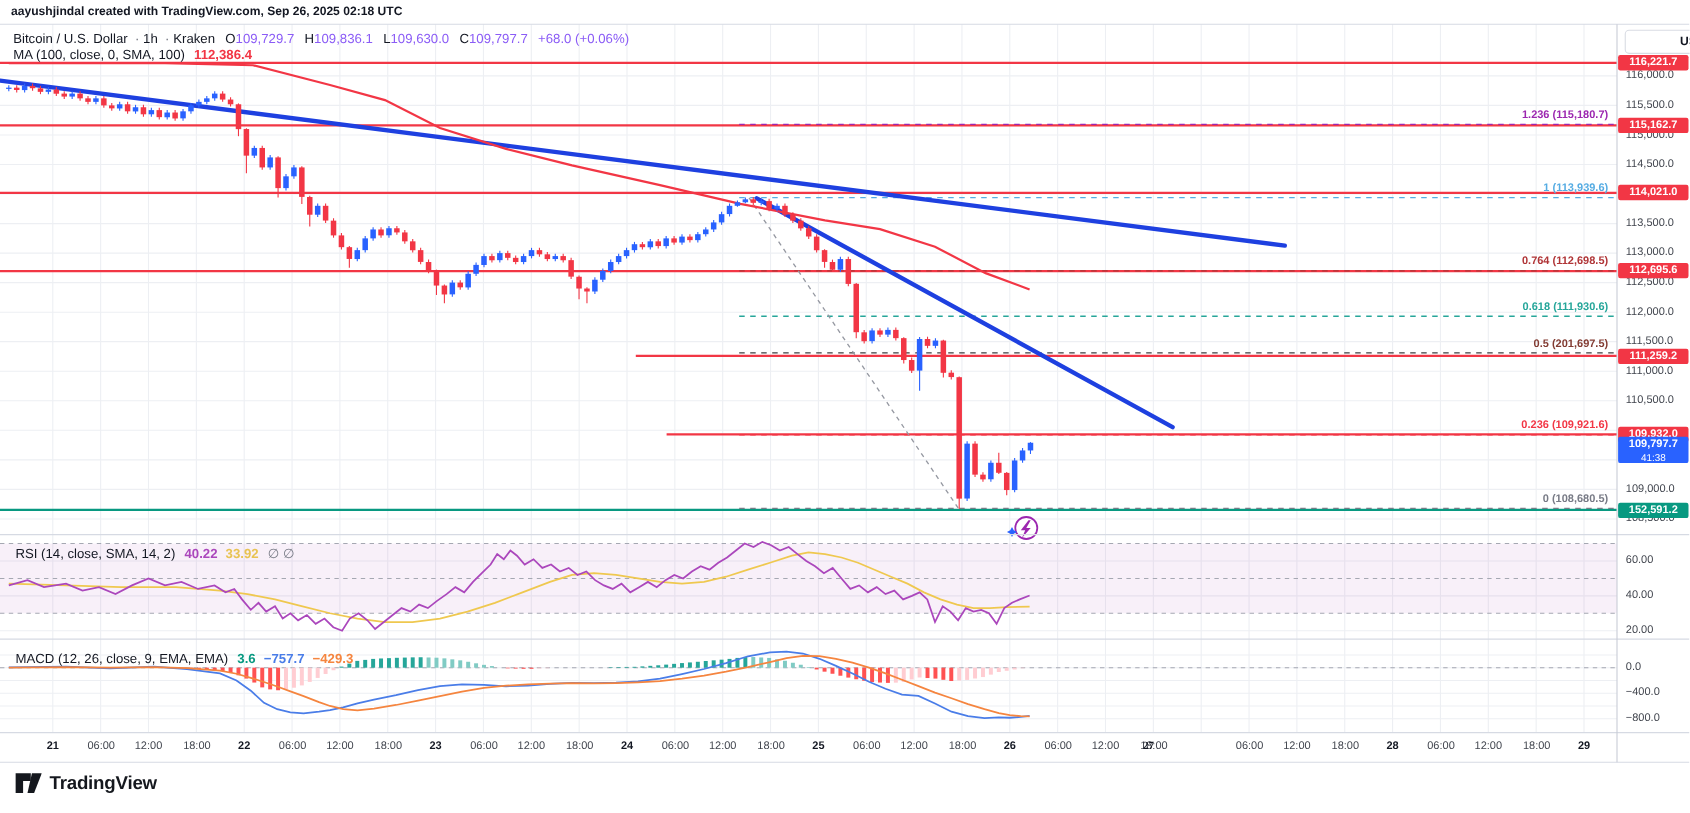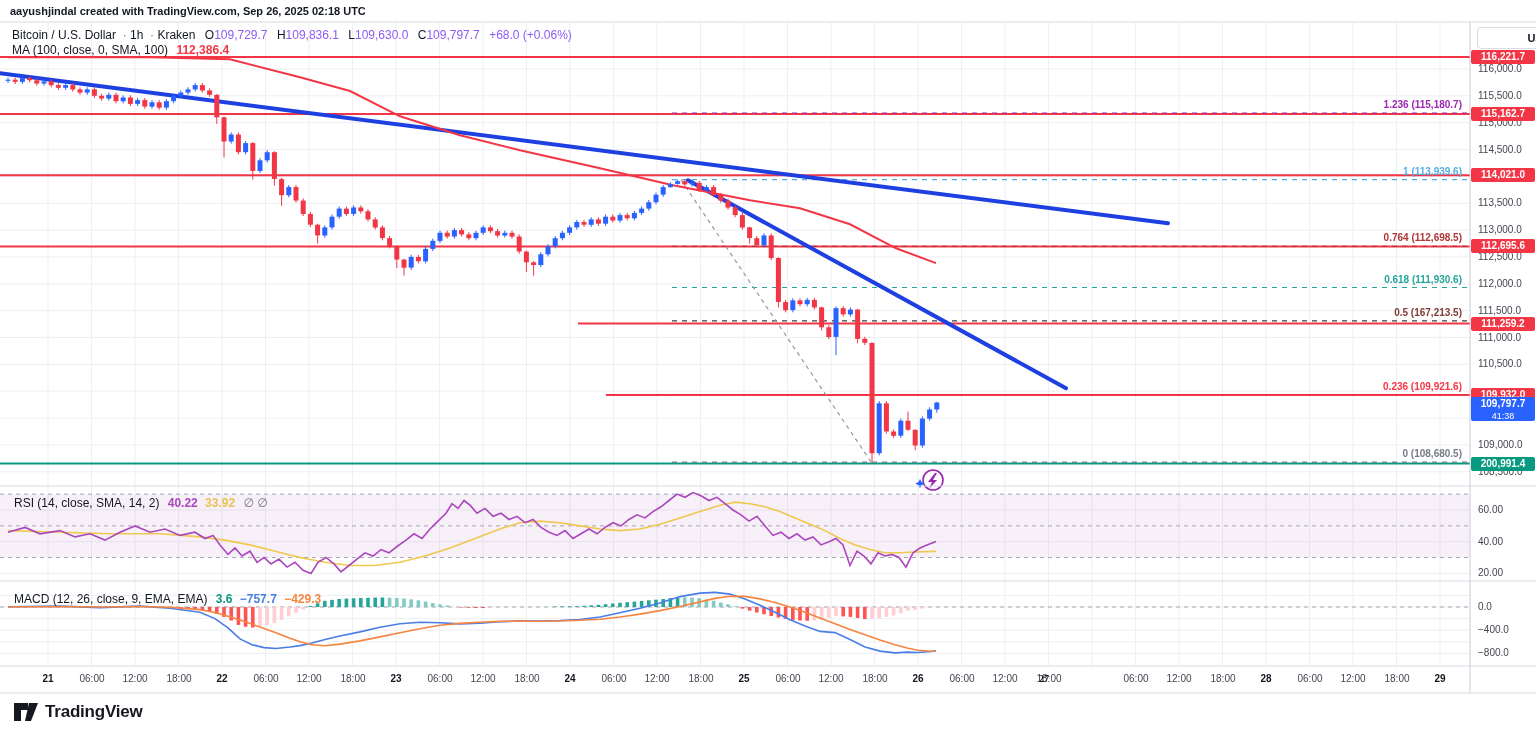--- a/index.html
+++ b/index.html
@@ -537,26 +537,26 @@
     <div class="tick" style="top: 601px;">0.0</div>
     <div class="tick" style="top: 624px;">−400.0</div>
     <div class="tick" style="top: 647px;">−800.0</div>
     <div class="badge" style="top: 50px; background: rgb(242, 54, 69); height: 14px; line-height: 14px;">116,221.7</div>
     <div class="badge" style="top: 107px; background: rgb(242, 54, 69); height: 14px; line-height: 14px;">115,162.7</div>
     <div class="badge" style="top: 168px; background: rgb(242, 54, 69); height: 14px; line-height: 14px;">114,021.0</div>
     <div class="badge" style="top: 239px; background: rgb(242, 54, 69); height: 14px; line-height: 14px;">112,695.6</div>
     <div class="badge" style="top: 317px; background: rgb(242, 54, 69); height: 14px; line-height: 14px;">111,259.2</div>
     <div class="badge" style="top: 388px; background: rgb(242, 54, 69); height: 14px; line-height: 14px;">109,932.0</div>
     <div class="badge" style="top: 397px; background: rgb(41, 98, 255); height: 24px; line-height: 14px;">109,797.7<span class="bsub">41:38</span></div>
-    <div class="badge" style="top: 457px; background: rgb(8, 153, 129); height: 14px; line-height: 14px;">200,991.4</div>
+    <div class="badge" style="top: 457px; background: rgb(8, 153, 129); height: 14px; line-height: 14px;">152,591.2</div>
     <div class="fib" style="top: 99px; color: rgb(156, 39, 176);">1.236 (115,180.7)</div>
     <div class="fib" style="top: 166px; color: rgb(85, 172, 227);">1 (113,939.6)</div>
     <div class="fib" style="top: 232px; color: rgb(176, 53, 55);">0.764 (112,698.5)</div>
     <div class="fib" style="top: 274px; color: rgb(38, 166, 154);">0.618 (111,930.6)</div>
-    <div class="fib" style="top: 307px; color: rgb(130, 59, 50);">0.5 (167,213.5)</div>
+    <div class="fib" style="top: 307px; color: rgb(130, 59, 50);">0.5 (201,697.5)</div>
     <div class="fib" style="top: 381px; color: rgb(242, 54, 69);">0.236 (109,921.6)</div>
     <div class="fib" style="top: 448px; color: rgb(120, 123, 134);">0 (108,680.5)</div>
     <div class="timelbl day" style="left: 48px;">21</div>
     <div class="timelbl" style="left: 92px;">06:00</div>
     <div class="timelbl" style="left: 135px;">12:00</div>
     <div class="timelbl" style="left: 179px;">18:00</div>
     <div class="timelbl day" style="left: 222px;">22</div>
     <div class="timelbl" style="left: 266px;">06:00</div>
     <div class="timelbl" style="left: 309px;">12:00</div>
     <div class="timelbl" style="left: 353px;">18:00</div>

